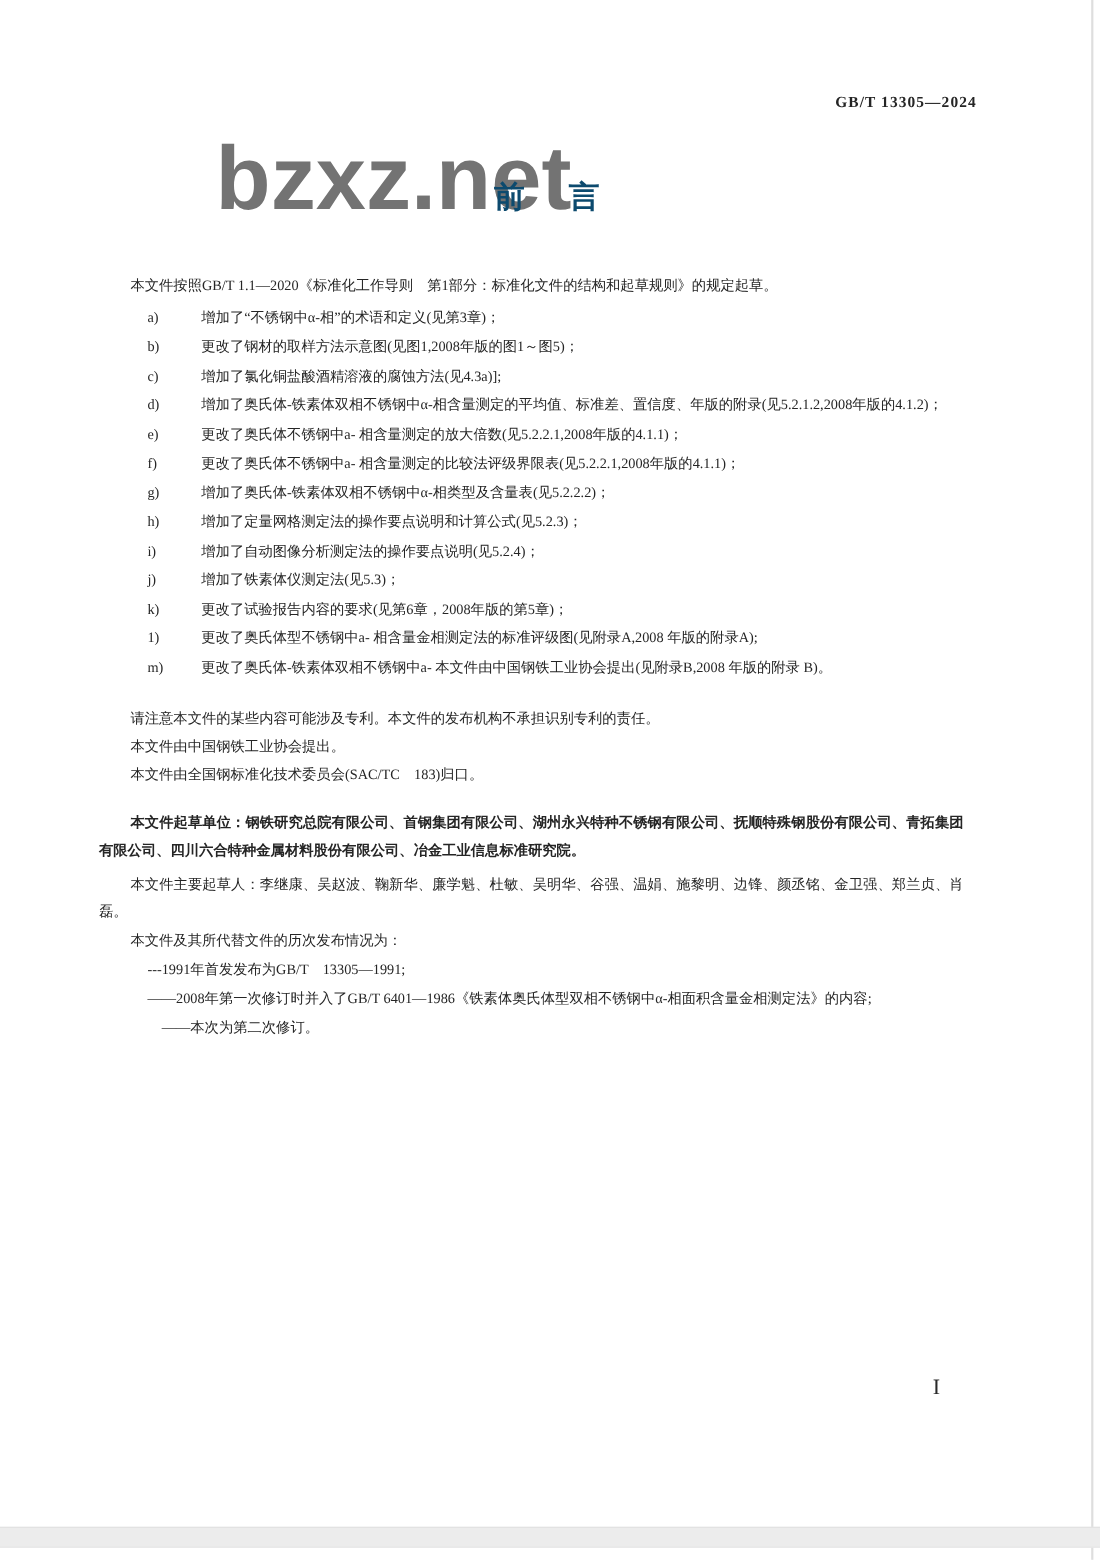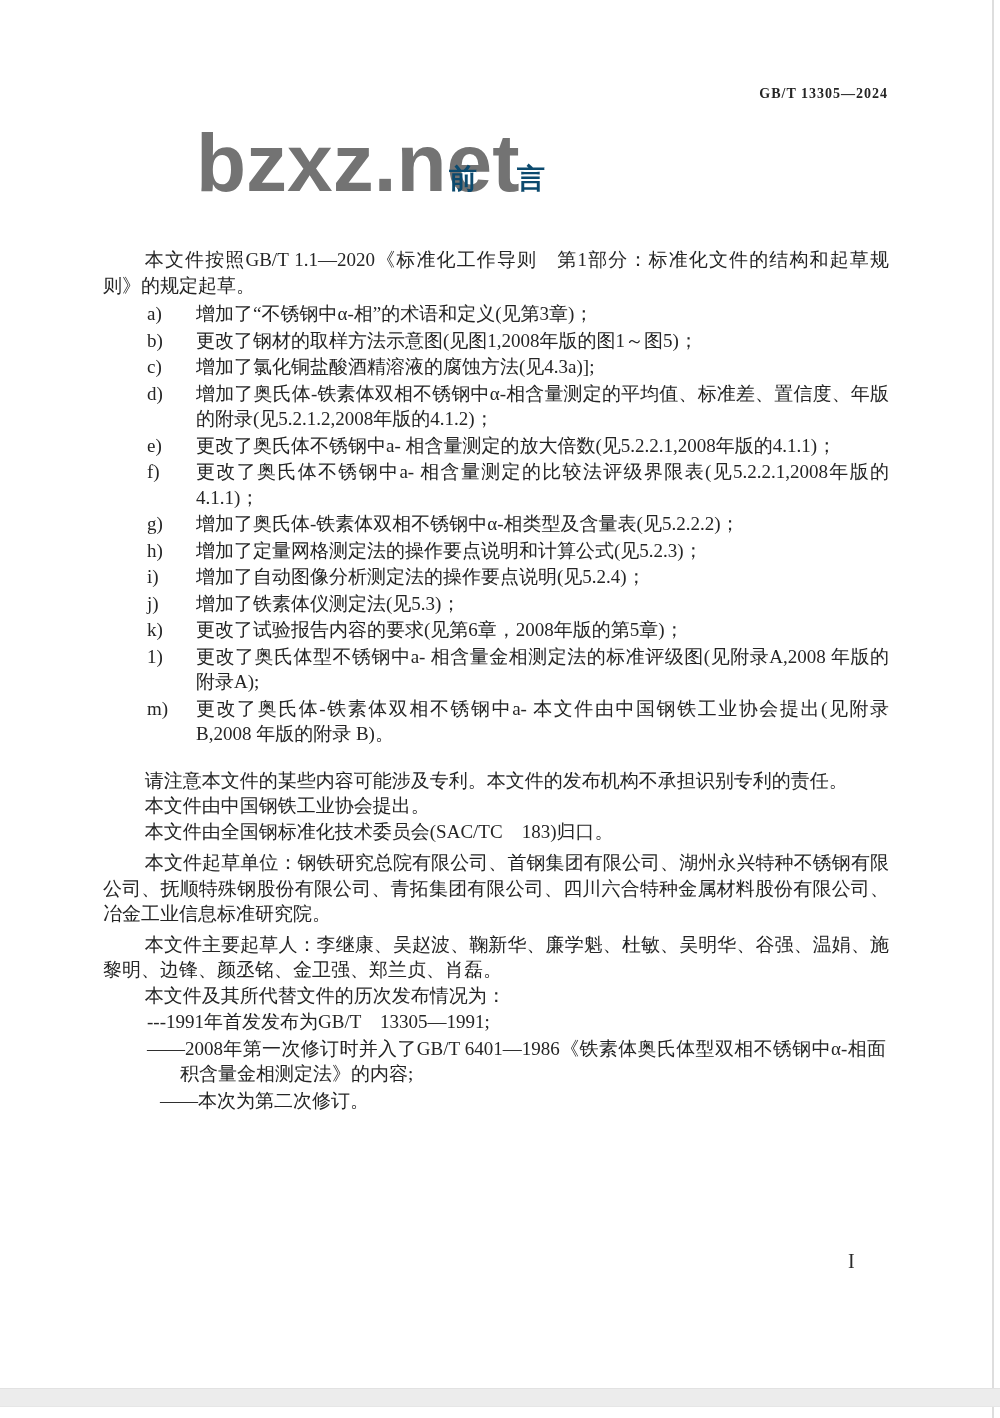--- a/index.html
+++ b/index.html
@@ -28,35 +28,35 @@
     font-size:14px; font-weight:bold; letter-spacing:1px;
   }
 
   .page-title {
     position:absolute; left:0; top:160px; width:1000px; z-index:2;
     text-align:center; font-size:28px; font-weight:bold; letter-spacing:6px;
     color:#0c4a6e;
   }
 
   .content {
-    position:absolute; left:103px; top:247px; width:786px; z-index:1;
-    font-size:19px; line-height:25.5px; text-align:justify;
+    position:absolute; left:90px; top:247px; width:786px; z-index:1;
+    font-size:13px; line-height:25.5px; text-align:justify;
   }
 
   .content p { margin:0; }
   .intro p, .notices p { text-indent:2.2em; }
   .intro p + p { margin-top:1px; }
 
   .changes { margin-top:3px; margin-bottom:2px; }
   .change  { display:flex; padding-left:44px; margin-top:1px; }
   .change .marker { flex:none; width:33px; }
   .change .text   { flex:1; text-align:justify;margin-left:16px; }
 
   .notices p:nth-of-type(1) { margin-top:21px; }
-  .notices p:nth-of-type(4) { margin-top:6px; }
+  .notices p:nth-of-type(4) { margin-top:18px;font-weight:bold; }
   .notices p:nth-of-type(5) { margin-top:5px; }
 
   .history p { margin:1px 3px 0 0; padding-left:77px; text-indent:-33px; }
   .history p:last-child { padding-left:90px; }
 
   .page-number {
     position:absolute; left:848px; top:1250px; z-index:1;
     font-size:20px; color:#2a2a2a;
   }
 </style>

